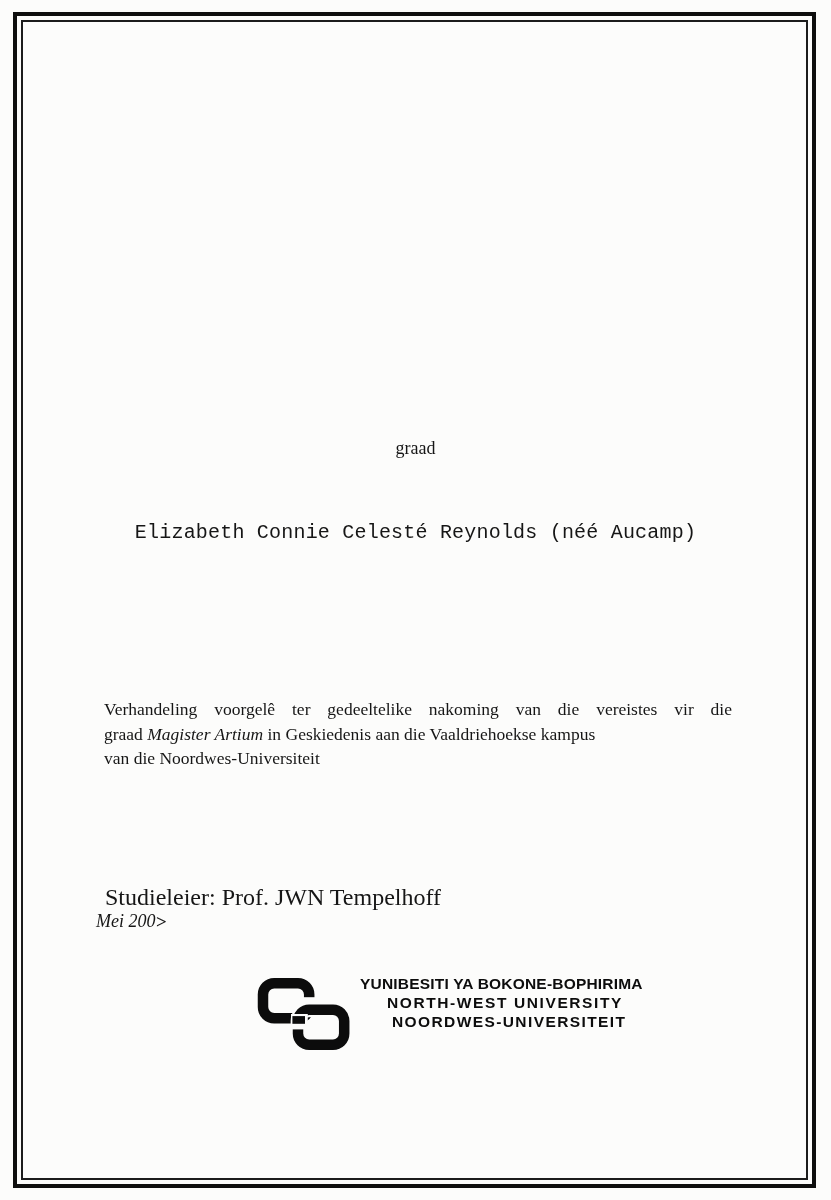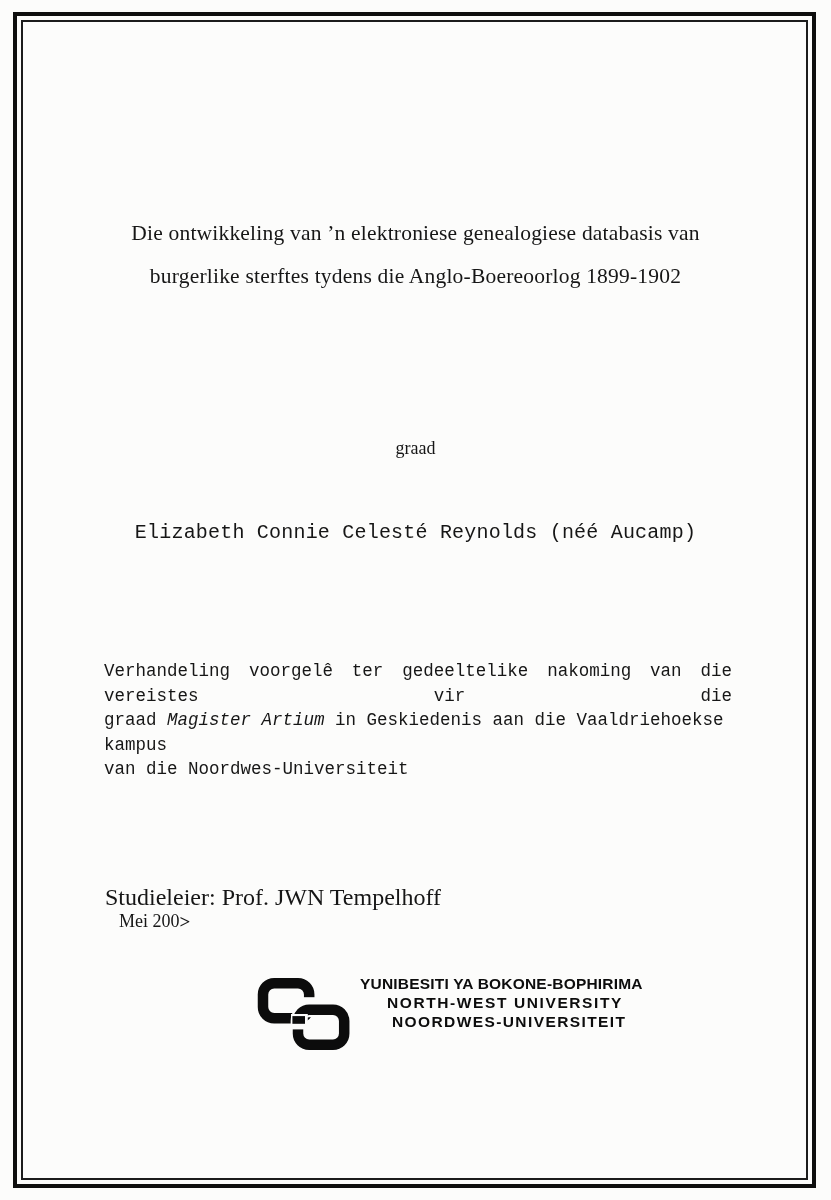--- a/index.html
+++ b/index.html
@@ -25,32 +25,32 @@
     left:0;right:0;top:212px;text-align:center;
     font-size:21.5px;line-height:43px;letter-spacing:0.2px;
   }
   .byline{
     left:0;right:0;top:438px;text-align:center;font-size:18px;
   }
   .author{
     left:0;right:0;top:521px;text-align:center;font-size:20px;letter-spacing:0.2px;font-family:Liberation Mono, monospace;
   }
   .submission{
-    left:104px;width:628px;top:659px;
-    font-size:17.5px;line-height:24.5px;font-family:Liberation Mono, monospace;
+    left:104px;width:628px;top:697px;
+    font-size:17.5px;line-height:24.5px;
   }
   .submission .just{
     text-align:justify;text-align-last:justify;
     -moz-text-align-last:justify;
   }
   .submission .it{font-style:italic;}
   .supervisor{
     left:105px;top:884px;font-size:24px;line-height:26px;
   }
-  .date-line{left:119px;top:910px;font-size:18px;}
+  .date-line{left:96px;top:910px;font-size:18px;font-style:italic;}
   .date-glyph{
     font-weight:bold;font-size:19px;letter-spacing:-1px;
     display:inline-block;transform:translateY(0.5px);
   }
   .logo{
     left:256px;top:968px;display:flex;align-items:flex-start;
   }
   .logo-mark{display:block;width:98px;height:92px;flex:0 0 auto;}
   .logo-text{
     margin-left:6px;margin-top:6px;
@@ -63,24 +63,20 @@
   .logo-text .l3{margin-left:32px;letter-spacing:1.4px;}
 </style>
 </head>
 <body>
 
 <div class="page">
 
   <div class="frame-outer"></div>
   <div class="frame-inner"></div>
 
-  <div class="abs thesis-title">
-    <div>Die ontwikkeling van ’n elektroniese genealogiese databasis van</div>
-    <div>burgerlike sterftes tydens die Anglo-Boereoorlog 1899-1902</div>
-  </div>
 
   <div class="abs byline">graad</div>
 
   <div class="abs author">Elizabeth Connie Celesté Reynolds (néé Aucamp)</div>
 
   <div class="abs submission">
     <div class="just">Verhandeling voorgelê ter gedeeltelike nakoming van die vereistes vir die</div>
     <div><span>graad </span><span class="it">Magister Artium</span><span> in Geskiedenis aan die Vaaldriehoekse kampus</span></div>
     <div>van die Noordwes-Universiteit</div>
   </div>

